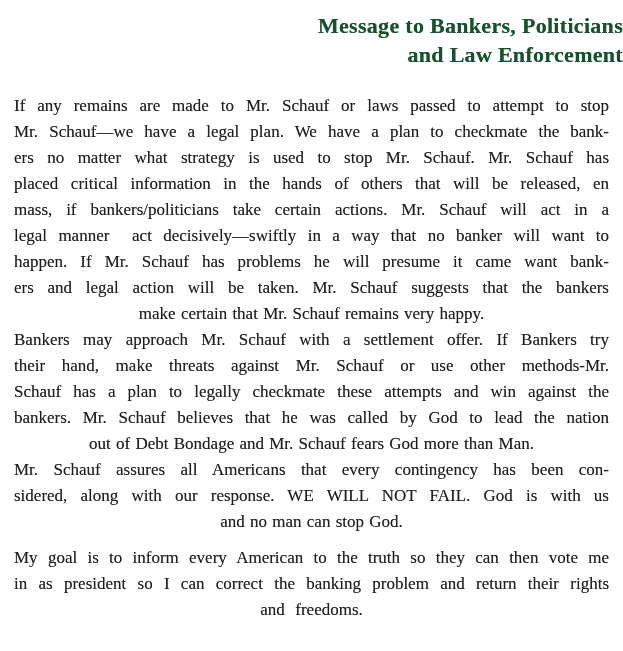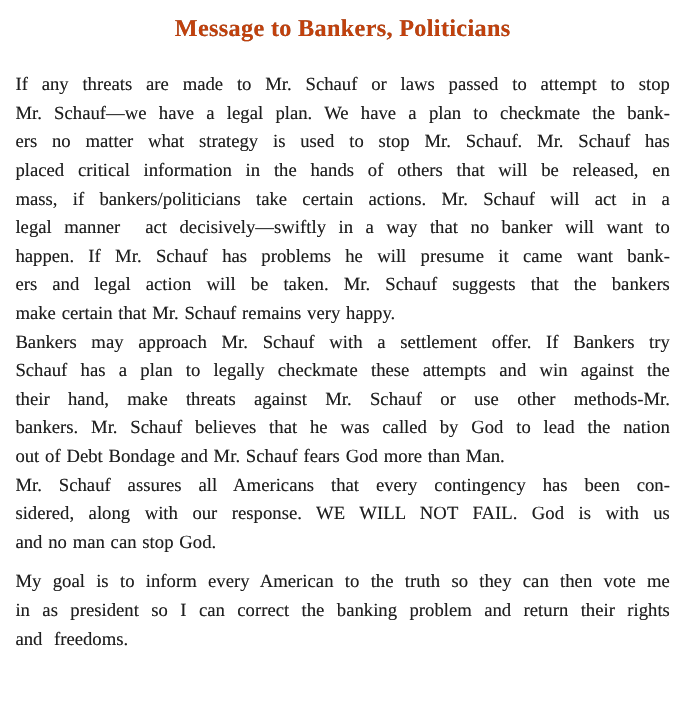--- a/index.html
+++ b/index.html
@@ -8,79 +8,80 @@
     position: relative;
     width: 623px;
     height: 651px;
     background: #ffffff;
     overflow: hidden;
     font-family: "Liberation Serif", "DejaVu Serif", serif;
     color: #1f1f1f;
   }
   .title {
     margin-top: 11px;
-    text-align: center;
+    text-align: right;
     font-size: 22px;
     font-weight: bold;
     line-height: 29px;
     letter-spacing: 0.3px;
-    color: #c2410c;
+    color: #14532d;
     text-shadow: 0 0 0.5px rgba(20,20,20,0.55);
   }
   .title-line { display: block; }
   .doc-body {
     margin-left: 14px;
     margin-top: 24px;
     width: 595px;
     font-size: 17px;
     line-height: 26px;
     word-spacing: 1px;
     text-shadow: 0 0 0.5px rgba(20,20,20,0.5);
   }
   .para-goal { margin-top: 10px; font-family: Liberation Serif, serif; }
   .ln {
     height: 26px;
     overflow: hidden;
-    text-align: left;
+    text-align: center;
   }
   .ln.j {
     text-align: justify;
     text-align-last: justify;
   }
   .ln.j::after {
     content: "";
     display: inline-block;
     width: 100%;
     height: 0;
   }
 </style>
 </head>
 <body>
 
 <div class="page">
 
   <h1 class="title">
     <span class="title-line">Message to Bankers, Politicians</span>
+    <span class="title-line">and Law Enforcement</span>
   </h1>
 
   <div class="doc-body">
 
     <div class="para">
-      <div class="ln j">If any threats are made to Mr. Schauf or laws passed to attempt to stop</div>
+      <div class="ln j">If any remains are made to Mr. Schauf or laws passed to attempt to stop</div>
       <div class="ln j">Mr. Schauf—we have a legal plan. We have a plan to checkmate the bank-</div>
       <div class="ln j">ers no matter what strategy is used to stop Mr. Schauf. Mr. Schauf has</div>
       <div class="ln j">placed critical information in the hands of others that will be released, en</div>
       <div class="ln j">mass, if bankers/politicians take certain actions. Mr. Schauf will act in a</div>
       <div class="ln j">legal manner&nbsp; act decisively—swiftly in a way that no banker will want to</div>
       <div class="ln j">happen. If Mr. Schauf has problems he will presume it came want bank-</div>
       <div class="ln j">ers and legal action will be taken. Mr. Schauf suggests that the bankers</div>
       <div class="ln">make certain that Mr. Schauf remains very happy.</div>
       <div class="ln j">Bankers may approach Mr. Schauf with a settlement offer. If Bankers try</div>
+      <div class="ln j">their hand, make threats against Mr. Schauf or use other methods-Mr.</div>
       <div class="ln j">Schauf has a plan to legally checkmate these attempts and win against the</div>
-      <div class="ln j">their hand, make threats against Mr. Schauf or use other methods-Mr.</div>
       <div class="ln j">bankers. Mr. Schauf believes that he was called by God to lead the nation</div>
       <div class="ln">out of Debt Bondage and Mr. Schauf fears God more than Man.</div>
       <div class="ln j">Mr. Schauf assures all Americans that every contingency has been con-</div>
       <div class="ln j">sidered, along with our response. WE WILL NOT FAIL. God is with us</div>
       <div class="ln">and no man can stop God.</div>
     </div>
 
     <div class="para para-goal">
       <div class="ln j">My goal is to inform every American to the truth so they can then vote me</div>
       <div class="ln j">in as president so I can correct the banking problem and return their rights</div>

